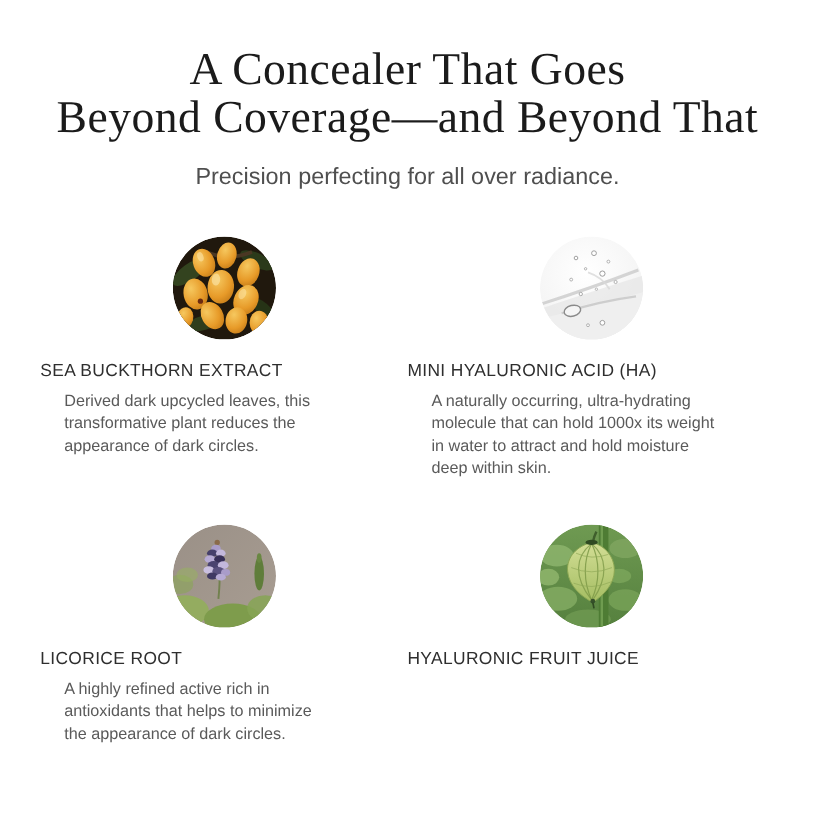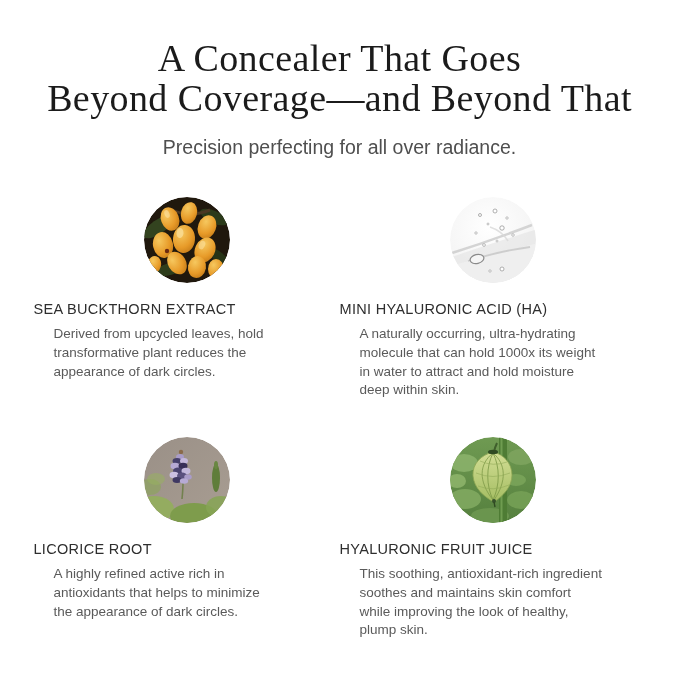--- a/index.html
+++ b/index.html
@@ -118,21 +118,21 @@
             <ellipse cx="72" cy="72" rx="8" ry="10" fill="url(#berryGrad)"></ellipse>
             <ellipse cx="10" cy="68" rx="7" ry="9" fill="url(#berryGrad)" transform="rotate(15 10 68)"></ellipse>
             <ellipse cx="36" cy="36" rx="3.5" ry="5" fill="#fbe3a6" opacity="0.65" transform="rotate(5 36 36)"></ellipse>
             <ellipse cx="23" cy="17" rx="2.5" ry="4" fill="#fbe3a6" opacity="0.6" transform="rotate(-20 23 17)"></ellipse>
             <ellipse cx="58" cy="48" rx="3" ry="4.5" fill="#fbe3a6" opacity="0.55" transform="rotate(25 58 48)"></ellipse>
             <circle cx="23" cy="54" r="2.2" fill="#6b2a10"></circle>
           </g>
         </svg>
       </span>
       <h3>SEA BUCKTHORN EXTRACT</h3>
-      <p>Derived from upcycled leaves, hold
+      <p>Derived dark upcycled leaves, this
 transformative plant reduces the
 appearance of dark circles.</p>
     </div>
 
     <div class="cell">
       <span class="photo">
         <svg width="86" height="86" viewBox="0 0 86 86" aria-hidden="true">
           <defs>
             <clipPath id="clip2">
                 <circle cx="43" cy="43" r="43"></circle>
@@ -252,20 +252,16 @@
             <path d="M30 24 Q43 30 57 25" stroke="#8fa857" stroke-width="0.8" fill="none" opacity="0.7"></path>
             <path d="M26 36 Q43 43 60 36" stroke="#8fa857" stroke-width="0.8" fill="none" opacity="0.7"></path>
             <path d="M28 49 Q43 55 59 48" stroke="#8fa857" stroke-width="0.8" fill="none" opacity="0.7"></path>
             <ellipse cx="43" cy="15" rx="5" ry="2.2" fill="#2f4a22"></ellipse>
             <circle cx="44" cy="64" r="2" fill="#35502a"></circle>
             <path d="M44 65 L45 70" stroke="#2f4a22" stroke-width="1.4"></path>
           </g>
         </svg>
       </span>
       <h3>HYALURONIC FRUIT JUICE</h3>
-      <p>This soothing, antioxidant-rich ingredient
-soothes and maintains skin comfort
-while improving the look of healthy,
-plump skin.</p>
     </div>
 
   </div>
 </div>
 
 </body></html>

